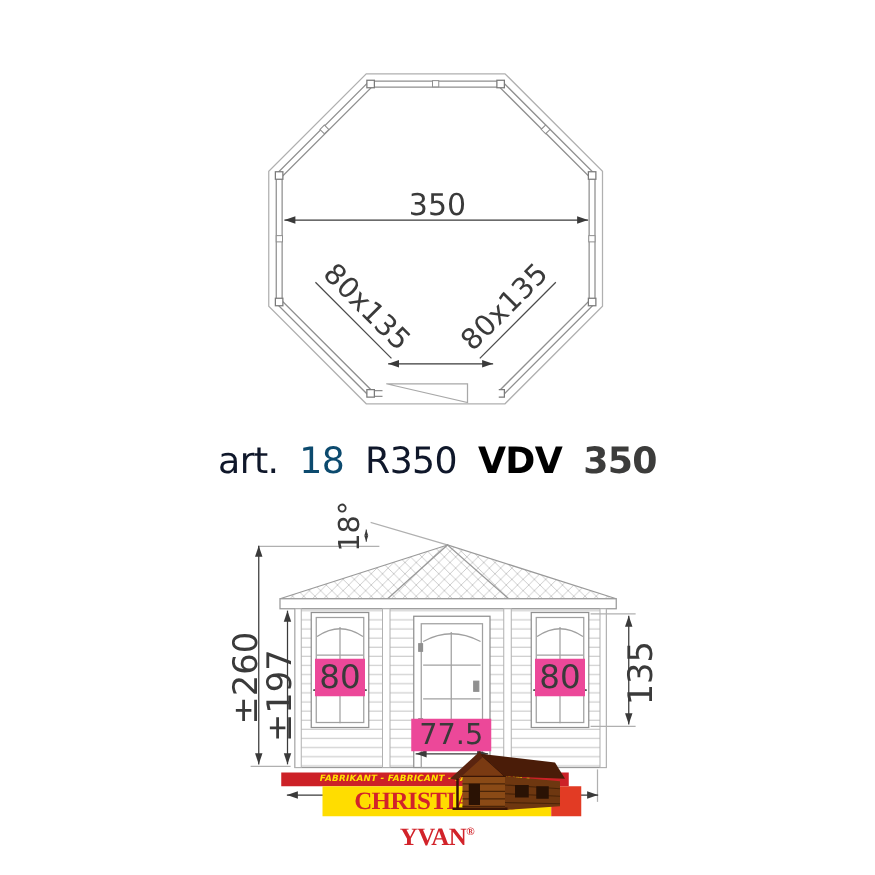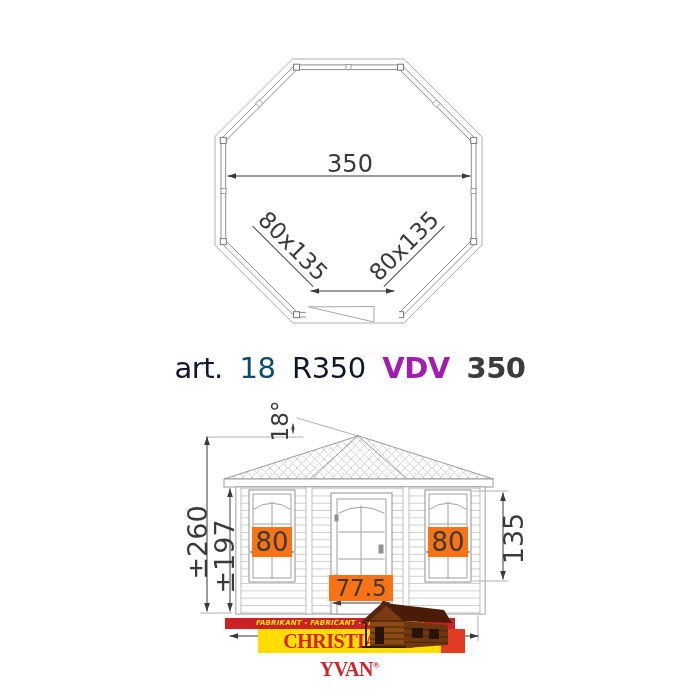--- a/index.html
+++ b/index.html
@@ -1,31 +1,31 @@
 <!DOCTYPE html>
 <html><head>
 <meta charset="utf-8">
 <style>
   html,body{margin:0;padding:0;background:#fff;}
   .stage{position:relative;width:687px;height:700px;background:#ffffff;overflow:hidden;
          font-family:"DejaVu Sans","Liberation Sans",sans-serif;}
   svg{position:absolute;left:0;top:0;}
   .lbl{position:absolute;color:#3a3a3a;text-align:center;white-space:nowrap;
        font-family:"DejaVu Sans","Liberation Sans",sans-serif;}
-  .lbl.bgw{background:#f97316;}
+  .lbl.bgw{background:#ec4899;}
   .rot45{transform:rotate(45deg);}
   .rotm45{transform:rotate(-45deg);}
   .rotm90{transform:rotate(-90deg);}
   .dim-underline{border-bottom:1.5px solid #4a4a4a;padding-bottom:1px;}
   .title-row{position:absolute;left:0;top:351px;width:700px;text-align:center;
              font-size:29px;letter-spacing:-0.5px;}
   .title-row span{display:inline-block;margin:0 4px;}
   .t-gray{color:#0f172a;font-weight:400;}
   .t-red{color:#0c4a6e;font-weight:400;}
-  .t-green{color:#a21caf;font-weight:700;}
+  .t-green{color:#000000;font-weight:700;}
   .t-dark{color:#3c3c3b;font-weight:700;}
   .strip-red{position:absolute;left:225px;top:618px;width:230px;height:11px;background:#cc2127;
              color:#ffe400;font-style:italic;font-weight:700;font-size:7px;line-height:11px;
              text-align:center;letter-spacing:0.2px;z-index:3;}
   .strip-yellow{position:absolute;left:258px;top:629px;width:183px;height:24px;background:#ffdd00;
              color:#d2232a;font-weight:700;font-size:20px;line-height:24px;text-align:center;
              font-family:"Liberation Serif","DejaVu Serif",serif;letter-spacing:-0.5px;z-index:3;}
   .strip-yellow sup{font-size:9px;vertical-align:super;}
   .logo-square{position:absolute;left:441px;top:629px;width:24px;height:24px;background:#e23b24;z-index:3;}
   .cabin{position:absolute;left:360px;top:597px;width:92px;height:55px;z-index:4;}

